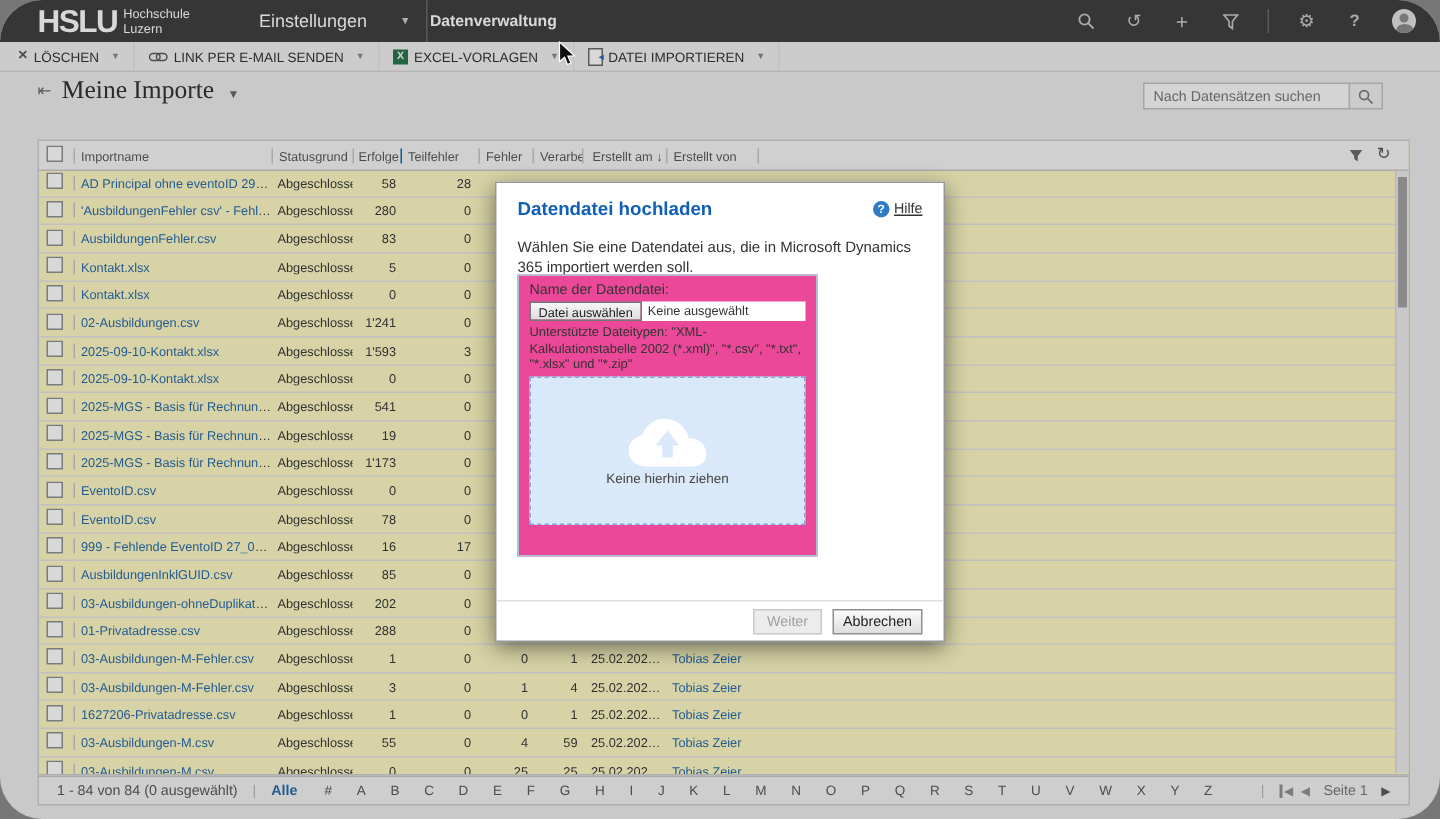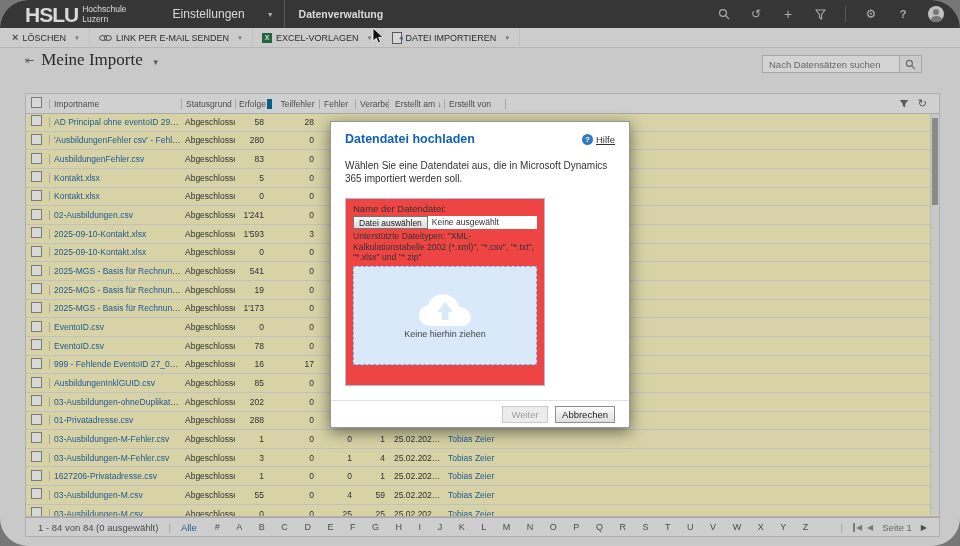--- a/index.html
+++ b/index.html
@@ -5,21 +5,21 @@
   html,body{margin:0;padding:0;background:#777;}
   .screen{position:relative;width:960px;height:546px;overflow:hidden;background:#ededed;
           font-family:"Liberation Sans",sans-serif;border-radius:28px;-webkit-font-smoothing:antialiased;}
   
   .topnav{position:absolute;top:0;left:0;right:0;height:28px;background:#3a3a3a;display:flex;align-items:center;color:#fff;z-index:5;}
   .logo{display:flex;align-items:center;margin-left:25px;}
   .logo-abbr{font-size:21px;font-weight:bold;letter-spacing:-1px;line-height:1;}
   .logo-sub{font-size:8.5px;line-height:1.15;margin-left:4px;margin-top:1px;}
   .nav-menu{margin-left:36px;font-size:12px;display:flex;align-items:center;gap:22px;height:100%;padding:0 10px;}
   .nav-chev{font-size:7px;color:#cfcfcf;}
-  .nav-section{font-size:10.5px;font-weight:bold;height:100%;display:flex;align-items:center;padding:0 14px;border-left:1px solid rgba(255,255,255,.22);}
+  .nav-section{font-size:10.5px;font-weight:bold;height:100%;display:flex;align-items:center;padding:0 2px;border-left:1px solid rgba(255,255,255,.22);}
   .nav-icons{margin-left:auto;display:flex;align-items:center;gap:18px;margin-right:16px;color:#c9c9c9;}
   .nav-ico{font-size:12px;line-height:1;display:flex;align-items:center;justify-content:center;width:14px;height:14px;}
   .nav-div{width:1px;height:16px;background:rgba(255,255,255,.22);}
   .avatar{width:16px;height:16px;border-radius:50%;background:#e3e3e3;position:relative;overflow:hidden;}
   .avatar::before{content:"";position:absolute;top:3px;left:5px;width:6px;height:6px;border-radius:50%;background:#8a8a8a;}
   .avatar::after{content:"";position:absolute;top:10px;left:2.5px;width:11px;height:7px;border-radius:50% 50% 0 0;background:#8a8a8a;}
   
   .cmdbar{position:absolute;top:28px;left:0;right:0;height:19px;background:#f1f1f1;border-bottom:1px solid #d6d6d6;display:flex;align-items:center;font-size:9px;color:#2e2e2e;z-index:5;}
   .cmd{display:flex;align-items:center;gap:4px;height:100%;padding:0 9px;border-right:1px solid #e3e3e3;white-space:nowrap;}
   .cmd:first-child{margin-left:3px;}
@@ -39,58 +39,58 @@
   .search-box input{flex:1;min-width:0;border:1px solid #c2c2c2;background:#fafafa;font-size:9.5px;padding:0 6px;color:#555;font-family:"Liberation Sans",sans-serif;}
   .search-btn{width:21px;border:1px solid #c2c2c2;border-left:none;background:#efefef;display:flex;align-items:center;justify-content:center;cursor:pointer;}
   
   .grid{position:absolute;left:25px;right:20px;top:93px;bottom:29px;background:#fef9c3;border:1px solid #cecece;box-sizing:border-box;}
   .g-header{height:19px;display:flex;align-items:center;font-size:8.5px;color:#555;background:#f6f6f6;border-bottom:1px solid #c9c9c9;}
   .cell{box-sizing:border-box;flex:none;overflow:hidden;white-space:nowrap;}
   .c-check{width:23px;padding-left:5px;}
   .c-name{width:132px;border-left:1px solid #c4c4c4;padding-left:4px;text-overflow:ellipsis;}
   .c-status{width:54px;border-left:1px solid #c4c4c4;padding-left:4px;}
   .c-erfolge{width:32px;border-left:1px solid #c4c4c4;padding-left:3px;}
-  .c-teil{width:52px;border-left:5px solid #0369a1;padding-left:4px;text-align:center;}
+  .c-teil{width:52px;border-left:1px solid #0369a1;padding-left:4px;}
   .c-fehler{width:36px;border-left:1px solid #c4c4c4;padding-left:4px;}
   .c-verarb{width:33px;border-left:1px solid #c4c4c4;padding-left:4px;}
   .c-am{width:56px;border-left:1px solid #c4c4c4;padding-left:6px;text-overflow:ellipsis;}
   .c-von{width:62px;border-left:1px solid #c4c4c4;border-right:1px solid #c4c4c4;padding-left:4px;}
   .g-header .h-spacer{flex:1;}
   .h-icons{display:flex;align-items:center;gap:9px;margin-right:12px;color:#555;}
   .refresh-ico{font-size:11px;line-height:1;}
   .g-rows{position:absolute;top:19px;left:0;right:9px;bottom:0;overflow:hidden;}
   .row{height:18.66px;display:flex;align-items:center;font-size:8.5px;color:#333;border-bottom:1px solid #e3e3e3;box-sizing:border-box;}
   .row .c-name a,.row .c-von a{color:#2467a8;text-decoration:none;}
   .row .c-erfolge,.row .c-teil,.row .c-fehler,.row .c-verarb{text-align:right;border-left:none;}
   .row .c-erfolge{padding-right:3px;} .row .c-teil{padding-right:5px;}
   .row .c-fehler{padding-right:3px;} .row .c-verarb{padding-right:3px;}
   .row .c-status,.row .c-am,.row .c-von{border-left:none;border-right:none;}
   .checkbox{display:inline-block;width:9px;height:9px;border:1px solid #8d8d8d;background:#fff;}
   .scrollbar{position:absolute;top:20px;right:0;bottom:1px;width:9px;background:#ececec;border-left:1px solid #d8d8d8;box-sizing:border-box;}
   .thumb{position:absolute;top:4px;left:1px;right:1px;height:87px;background:#a0a0a0;}
   
   .statusbar{position:absolute;left:25px;right:20px;bottom:9px;height:20px;background:#f3f3f3;border:1px solid #cecece;border-top:1px solid #c6c6c6;box-sizing:border-box;display:flex;align-items:center;font-size:9.5px;color:#555;padding:0 12px;}
   .sb-div{color:#b5b5b5;margin:0 10px;}
-  .sb-all{color:#2467a8;font-weight:normal;text-align:center;}
+  .sb-all{color:#2467a8;font-weight:bold;text-align:center;}
   .sb-letters{flex:1;display:flex;justify-content:space-between;margin:0 22px 0 18px;font-size:9px;color:#555;}
   .letter{cursor:pointer;}
   .pg{font-size:8px;color:#8f8f8f;cursor:pointer;}
   .pg-first{border-left:2px solid #8f8f8f;padding-left:1px;margin-right:5px;}
   .sb-page{margin:0 9px;color:#777;}
   .pg-next{color:#555;}
   
   .overlay{position:absolute;inset:0;background:rgba(40,40,40,.18);z-index:40;}
   .dialog{position:absolute;left:330px;top:121px;width:300px;height:307px;background:#fff;border:1px solid #979797;box-shadow:0 4px 14px rgba(0,0,0,.5);z-index:50;box-sizing:border-box;}
   .dlg-head{display:flex;align-items:center;padding:10px 14px 0;}
   .dlg-title{color:#1160b7;font-weight:bold;font-size:12.5px;}
   .dlg-help{margin-left:auto;display:flex;align-items:center;gap:3px;font-size:9.5px;color:#333;cursor:pointer;}
   .dlg-help .lbl{text-decoration:underline;}
   .help-ico{width:11px;height:11px;border-radius:50%;background:#2e7bc4;color:#fff;font-size:8px;font-weight:bold;display:flex;align-items:center;justify-content:center;}
   .dlg-intro{padding:13px 14px 0;font-size:10px;color:#333;line-height:1.3;}
-  .dlg-box{position:absolute;left:14px;top:76px;width:200px;height:188px;background:#ef4444;border:1px solid #adbfd3;box-sizing:border-box;padding:4px 7px;}
+  .dlg-box{position:absolute;left:14px;top:61px;width:200px;height:188px;background:#ec4899;border:1px solid #adbfd3;box-sizing:border-box;padding:4px 7px;}
   .box-label{font-size:9.5px;color:#333;}
   .file-row{display:flex;margin-top:2px;height:13px;}
   .file-btn{font-size:8.5px;border:1px solid #767676;background:linear-gradient(#f7f7f7,#dcdcdc);padding:0 5px;color:#222;font-family:"Liberation Sans",sans-serif;cursor:pointer;}
   .file-none{flex:1;background:#fff;font-size:8.5px;color:#333;padding:1px 4px;white-space:nowrap;overflow:hidden;}
   .supported{font-size:8.6px;color:#333;margin-top:2px;line-height:1.25;}
   .dropzone{margin-top:3px;height:97px;background:#d9e9fa;border:1px dashed #7ea9d8;display:flex;flex-direction:column;align-items:center;justify-content:center;cursor:pointer;}
   .drop-text{font-size:9px;color:#444;margin-top:2px;}
   .dlg-footer{position:absolute;left:0;right:0;bottom:0;height:27px;border-top:1px solid #e0e0e0;display:flex;align-items:center;justify-content:flex-end;gap:7px;padding:0 14px;box-sizing:border-box;}
   .btn{min-width:46px;height:17px;font-size:9.5px;border:1px solid #8f8f8f;background:linear-gradient(#fbfbfb,#dedede);color:#222;font-family:"Liberation Sans",sans-serif;cursor:pointer;}
   .btn.disabled{background:#ececec;color:#9f9f9f;border-color:#c9c9c9;cursor:default;}

